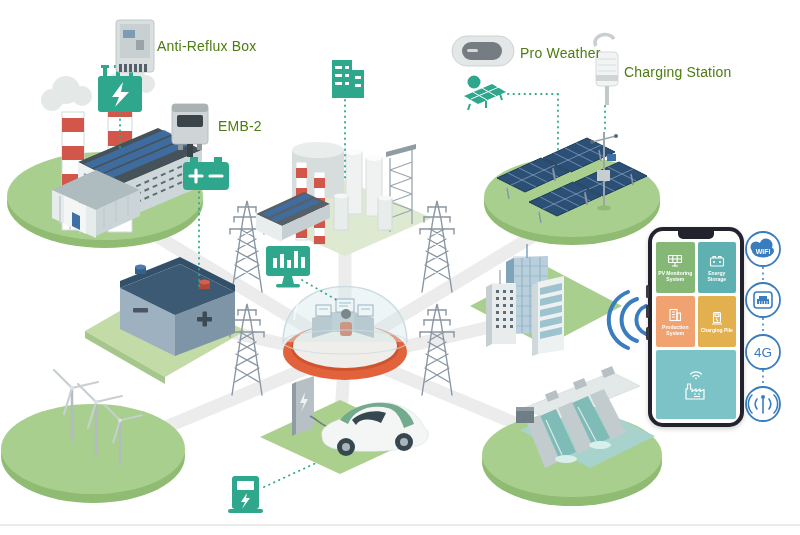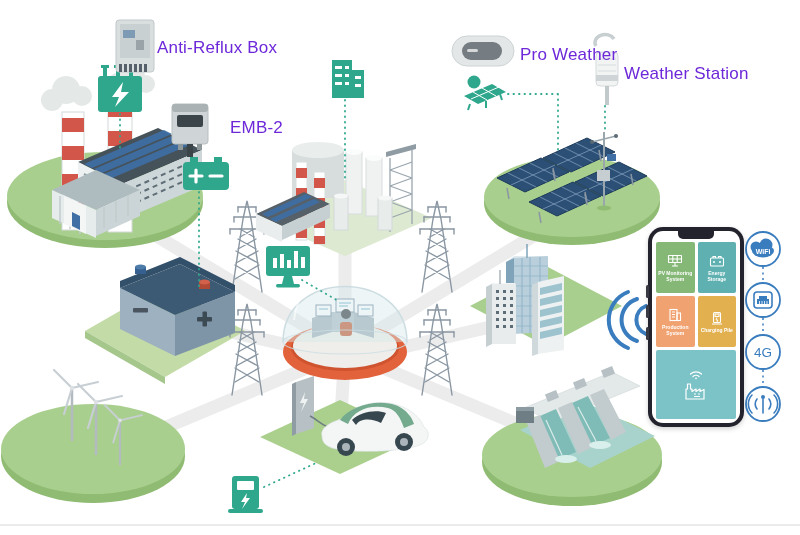--- a/index.html
+++ b/index.html
@@ -1,19 +1,19 @@
 <!DOCTYPE html>
 <html><head>
 <meta charset="utf-8">
 <style>
   html,body{margin:0;padding:0;background:#fff;}
   .stage{position:relative;width:800px;height:535px;background:#fff;overflow:hidden;
          font-family:"Liberation Sans",sans-serif;}
   .scene-svg{position:absolute;left:0;top:0;}
-  .lbl{position:absolute;font-size:17px;color:#6d28d9;white-space:nowrap;letter-spacing:.2px;}
+  .lbl{position:absolute;font-size:14px;color:#4d7c0f;white-space:nowrap;letter-spacing:.2px;}
   .divider{position:absolute;left:0;right:0;top:524px;height:2px;background:#ebebeb;}
 
   
   .phone{position:absolute;left:648px;top:227px;width:96px;height:200px;
          background:#23232d;border-radius:15px;box-shadow:0 2px 5px rgba(0,0,0,.18);}
   .phone .btn-side{position:absolute;width:3px;height:13px;background:#3a3a44;border-radius:2px;left:-2px;}
   .phone .screen{position:absolute;left:4px;top:4px;right:4px;bottom:4px;background:#fff;
                  border-radius:11px;overflow:hidden;display:flex;flex-direction:column;}
   .phone .notch{position:absolute;left:50%;top:4px;transform:translateX(-50%);width:36px;height:8px;
                 background:#23232d;border-radius:0 0 5px 5px;z-index:4;}
@@ -433,23 +433,23 @@
           <circle cx="763" cy="397" r="2" fill="#3a7dbf" stroke="none"></circle>
       <path d="M757,399 A8.5,8.5 0 0 0 757,409"></path>
           <path d="M752,395 A13,13 0 0 0 752,413"></path>
       <path d="M769,399 A8.5,8.5 0 0 1 769,409"></path>
           <path d="M774,395 A13,13 0 0 1 774,413"></path>
     </g>
   </g>
 </svg>
 
   <span class="lbl" style="left:157px;top:38px">Anti-Reflux Box</span>
-  <span class="lbl" style="left:230px;top:118px">EMB-2</span>
+  <span class="lbl" style="left:218px;top:118px">EMB-2</span>
   <span class="lbl" style="left:520px;top:45px">Pro Weather</span>
-  <span class="lbl" style="left:624px;top:64px">Weather Station</span>
+  <span class="lbl" style="left:624px;top:64px">Charging Station</span>
 
   <div class="phone">
     <div class="btn-side" style="top:58px"></div>
     <div class="btn-side" style="top:78px"></div>
     <div class="btn-side" style="top:100px"></div>
     <div class="notch"></div>
     <div class="screen">
       <div class="tiles">
         <div class="tile tile-pv">
           <svg width="16" height="14">

